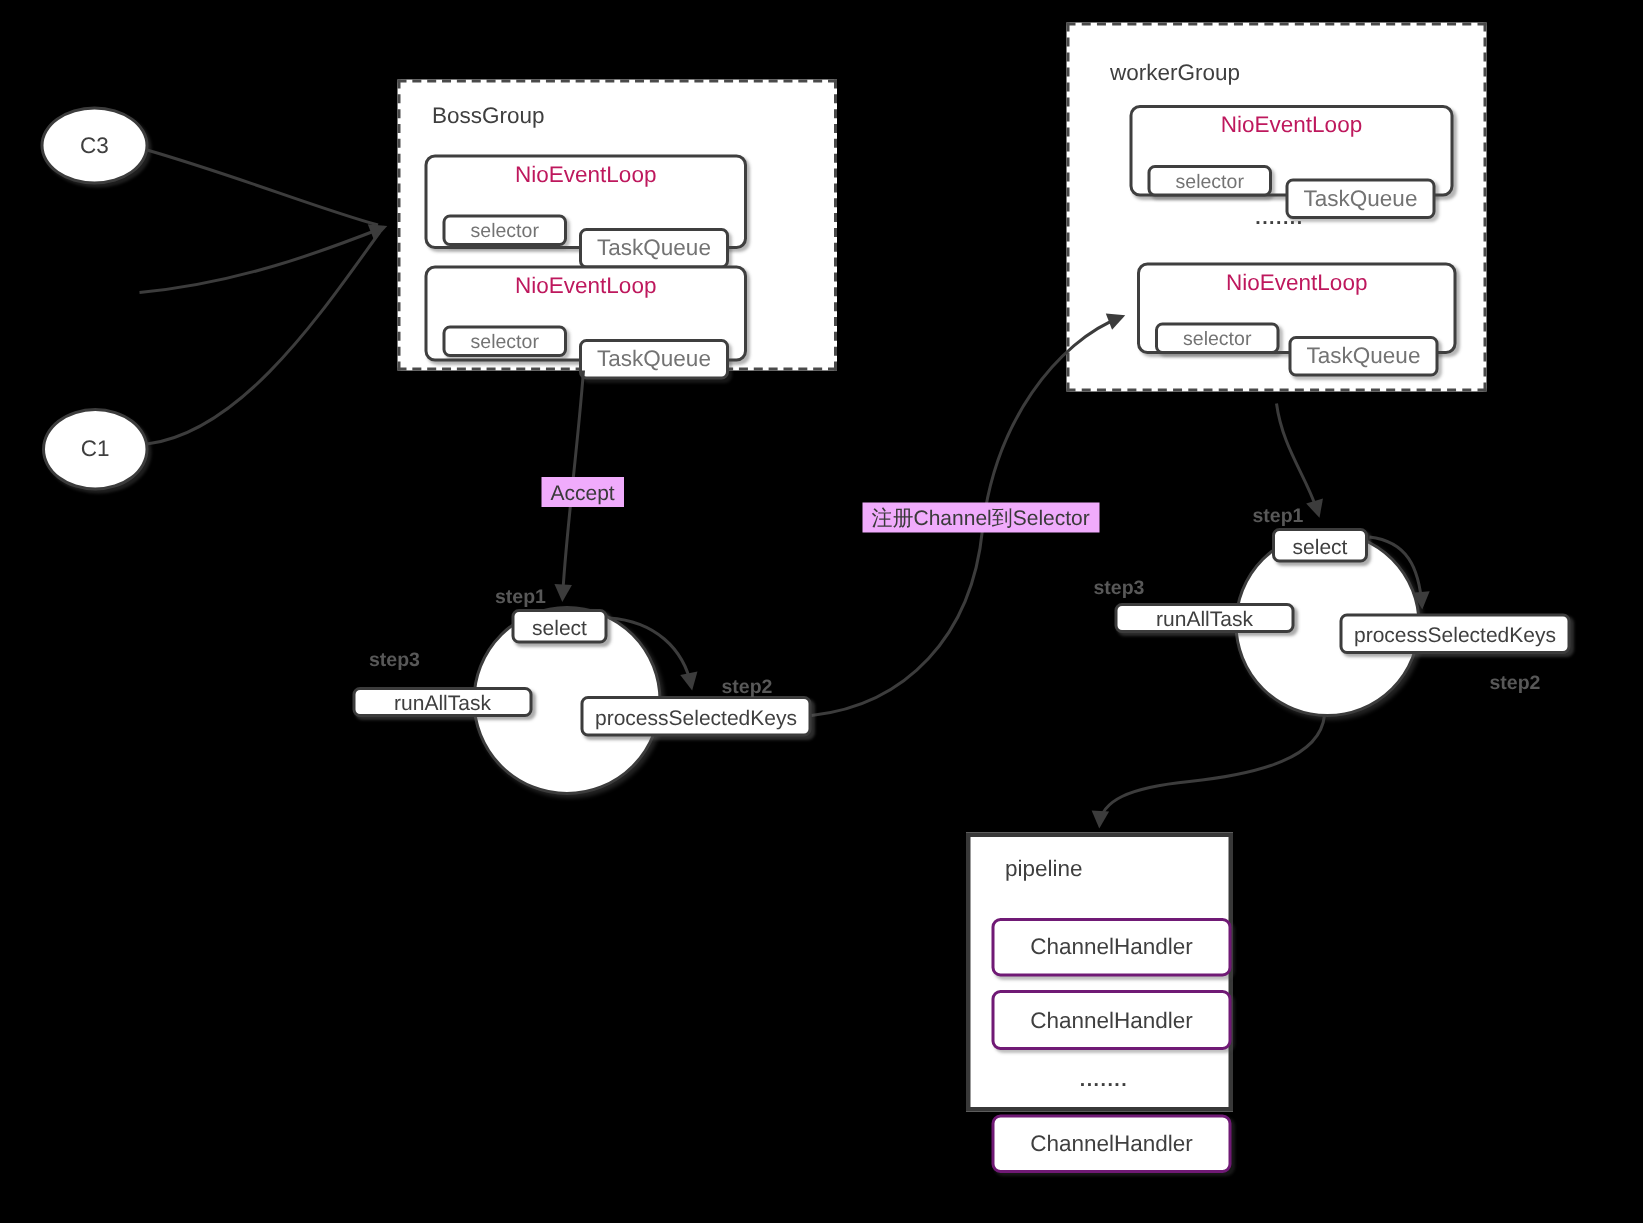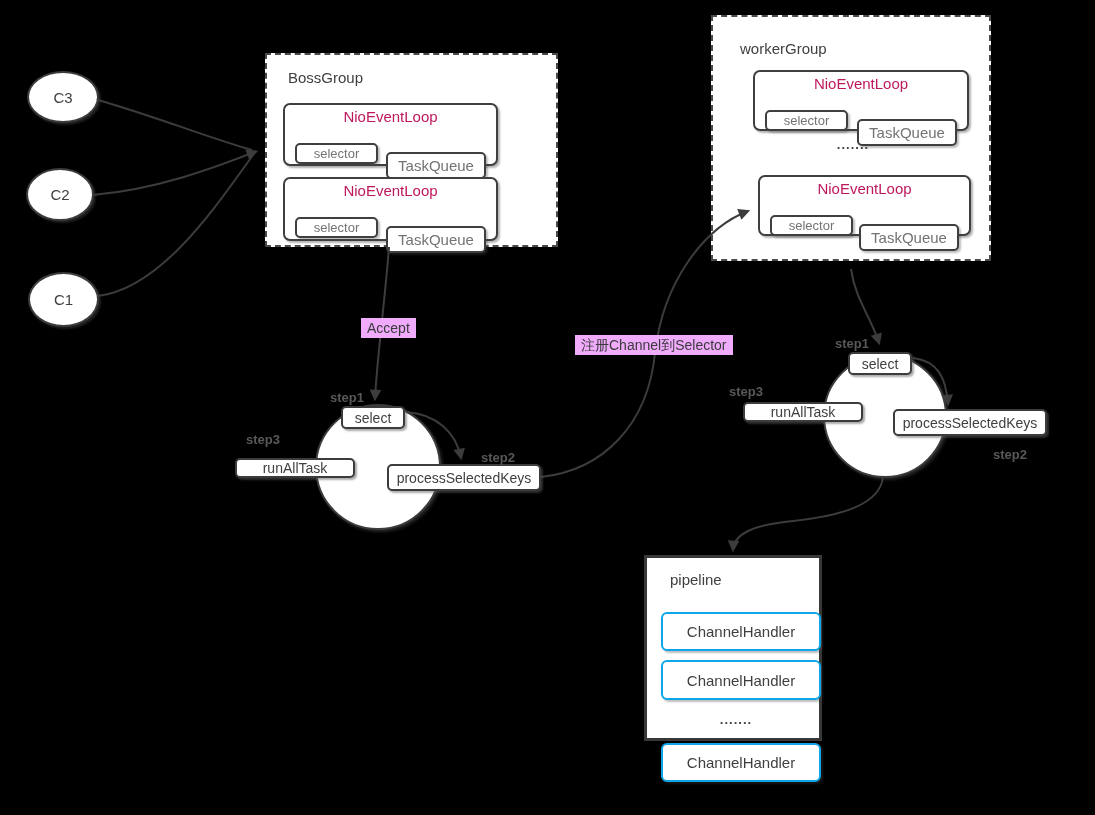--- a/index.html
+++ b/index.html
@@ -97,21 +97,21 @@
   
   .pipeline-box {
     position:absolute;
     border:3px solid #383838;
     background:#ffffff;
     z-index:2;
   }
   .pipeline-title { position:absolute; font-size:15px; color:#3f3f3f; }
   .ch {
     position:absolute;
-    border:2px solid #0ea5e9;
+    border:2px solid #701a75;
     border-radius:6px;
     background:#ffffff;
     display:flex; align-items:center; justify-content:center;
     font-size:15px; color:#3f3f3f;
     box-shadow:2px 2px 2px rgba(70,70,70,0.35);
   }
   .dots { position:absolute; color:#3f3f3f; font-size:13px; font-weight:bold; letter-spacing:1px; }
 
   svg.arrows { position:absolute; left:0; top:0; z-index:3; }
 </style>
@@ -135,23 +135,20 @@
       <path d="M 541 477 C 604 470, 648 424, 655 353 C 663 282, 704 228, 748 211" marker-end="url(#ah)"></path>
       <path d="M 851 269 C 855 299, 872 319, 879 343" marker-end="url(#ah)"></path>
       <path d="M 913 358 C 938 361, 946 378, 948 404" marker-end="url(#ah)"></path>
       <path d="M 883 477 C 880 505, 840 516, 793 521 C 752 525, 734 534, 733 550" marker-end="url(#ah)"></path>
     </g>
   </svg>
 
   <div class="ellipse" style="left:27px; top:71px; width:72px; height:52px;">
     <span>C3</span>
   </div>
-  <div class="ellipse" style="left:26px; top:168px; width:68px; height:53px;">
-    <span>C2</span>
-  </div>
   <div class="ellipse" style="left:28px; top:272px; width:71px; height:55px;">
     <span>C1</span>
   </div>
 
   <div class="group-box" style="left:265px; top:53px; width:293px; height:194px;">
     <div class="group-title" style="left:21px; top:14px;">BossGroup</div>
     <div class="nel" style="left:16px; top:48px; width:215px; height:63px;">
       <div class="nel-title">NioEventLoop</div>
       <div class="nel-row">
         <div class="pill sel">selector</div>

